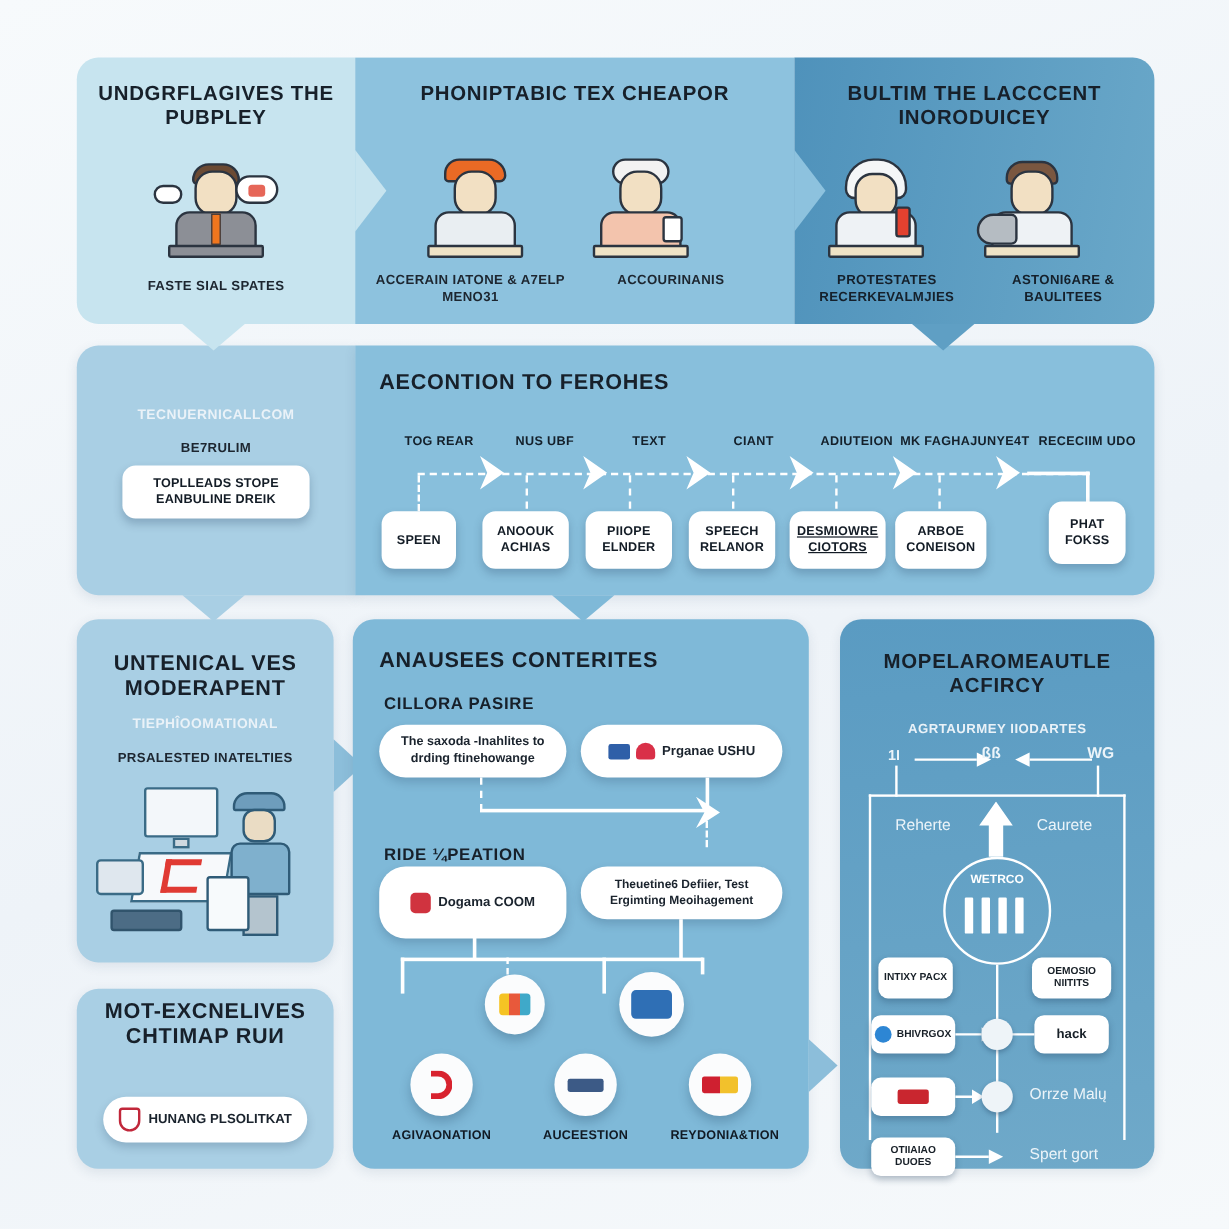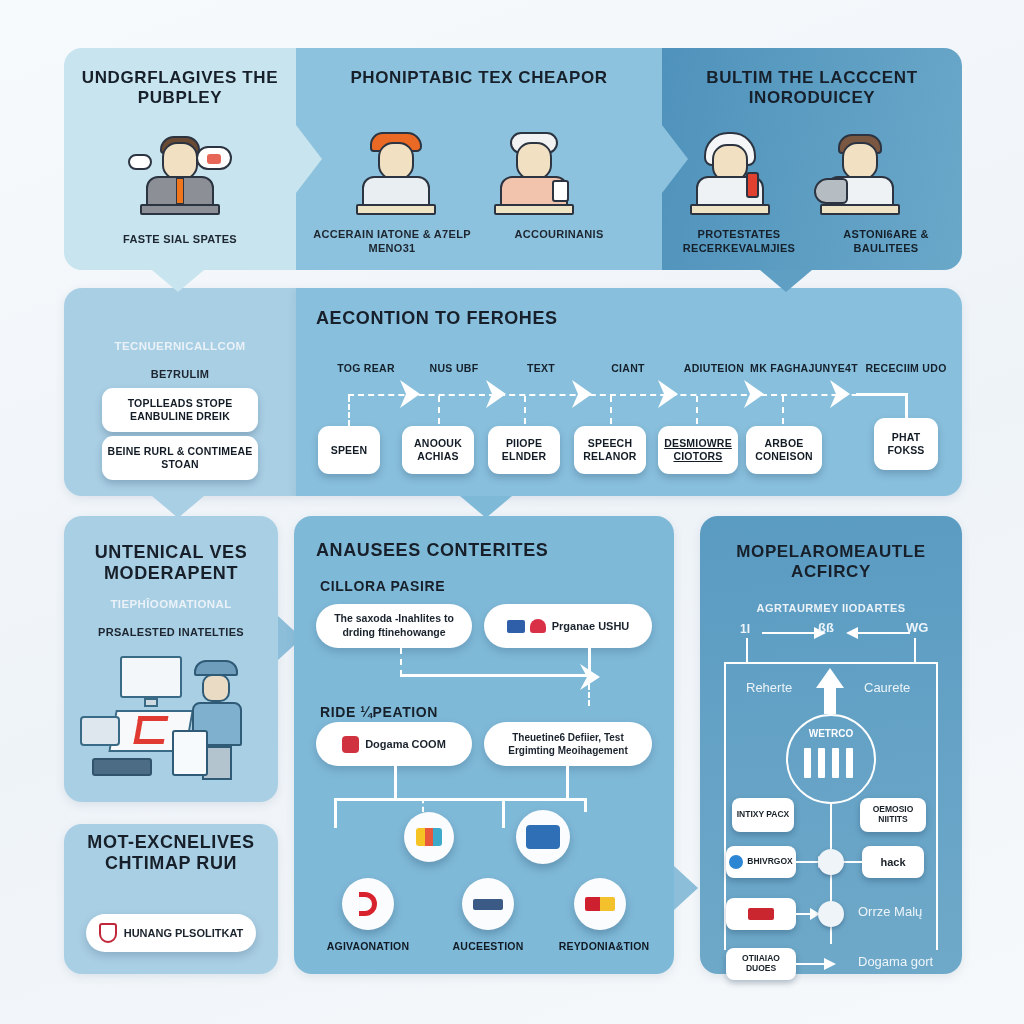--- a/index.html
+++ b/index.html
@@ -223,21 +223,20 @@
     <div class="notch" id="notch2"></div>
   </div>
 
   <div class="dnarrow" style="left:152px;top:270px;border-top:22px solid #c7e4ef;"></div>
   <div class="dnarrow" style="left:760px;top:270px;border-top:22px solid #5f9fc4;"></div>
 
   <div class="panel" id="row2L">
     <div class="psub" style="position:absolute;left:6px;top:52px;width:220px;font-size:11.5px;">TECNUERNICALLCOM</div>
     <div class="pcap" style="position:absolute;left:6px;top:80px;width:220px;font-size:11px;">BE7RULIM</div>
     <div class="pill" style="left:38px;top:100px;width:156px;height:44px;">TOPLLEADS STOPE EANBULINE DREIK</div>
-    <div class="pill" style="left:38px;top:148px;width:156px;height:44px;">BEINE RURL &amp; CONTIMEAE STOAN</div>
   </div>
 
   <div class="panel" id="row2R">
     <div class="ptitle ptitle-left" style="position:absolute;left:20px;top:20px;width:420px;font-size:18px;">AECONTION TO FEROHES</div>
 
     <div class="steplabel" style="left:0px;top:74px;width:140px;">TOG REAR</div>
     <div class="steplabel" style="left:88px;top:74px;width:140px;">NUS UBF</div>
     <div class="steplabel" style="left:175px;top:74px;width:140px;">TEXT</div>
     <div class="steplabel" style="left:262px;top:74px;width:140px;">CIANT</div>
     <div class="steplabel" style="left:348px;top:74px;width:140px;">ADIUTEION</div>
@@ -314,21 +313,21 @@
 
     <div class="dline" style="left:106px;top:132px;height:28px;"></div>
     <div class="wline" style="left:106px;top:158px;width:188px;height:3px;"></div>
     <svg width="40" height="26" style="position:absolute;left:286px;top:148px;">
       <polygon points="0,0 20,13 0,26 7,13" fill="#ffffff"></polygon>
     </svg>
     <div class="wline" style="left:294px;top:132px;width:3px;height:28px;"></div>
     <div class="dline" style="left:294px;top:160px;height:30px;"></div>
 
     <div class="ptitle ptitle-left" style="position:absolute;left:26px;top:188px;width:320px;font-size:14px;">RIDE ¼PEATION</div>
-    <div class="wpill" style="left:22px;top:206px;width:156px;height:44px;">
+    <div class="wpill" style="left:22px;top:206px;width:156px;height:60px;">
       <span style="width:17px;height:17px;background:#d0333f;border-radius:4px;margin-right:6px;"></span>
       <span style="font-size:11px;">Dogama COOM</span>
     </div>
     <div class="wpill" style="left:190px;top:206px;width:168px;height:44px;font-size:10px;font-weight:600;">Theuetine6 Defiier, Test Ergimting Meoihagement</div>
 
     <div class="wline" style="left:100px;top:250px;width:3px;height:34px;"></div>
     <div class="wline" style="left:272px;top:250px;width:3px;height:34px;"></div>
     <div class="wline" style="left:40px;top:282px;width:252px;height:3px;"></div>
     <div class="wline" style="left:40px;top:282px;width:3px;height:30px;"></div>
     <div class="dline" style="left:128px;top:282px;height:14px;"></div>
@@ -423,21 +422,21 @@
       <polygon points="14,1 24,7 14,13" fill="#fff"></polygon>
     </svg>
     <div class="node" style="left:118px;top:385px;"></div>
     <div class="rlabel" style="left:158px;top:388px;font-size:13px;">Orrze Malų</div>
 
     <div class="sbox" style="left:26px;top:432px;width:70px;height:32px;">OTIIAIAO DUOES</div>
     <svg width="54" height="16" style="position:absolute;left:96px;top:440px;">
       <line x1="0" y1="8" x2="28" y2="8" stroke="#fff" stroke-width="2"></line>
       <polygon points="28,2 40,8 28,14" fill="#fff"></polygon>
     </svg>
-    <div class="rlabel" style="left:158px;top:438px;font-size:13px;">Dogama gort</div>
+    <div class="rlabel" style="left:158px;top:438px;font-size:13px;">Spert gort</div>
   </div>
 
   <div class="panel" id="row4L">
     <div class="ptitle" style="position:absolute;left:6px;top:8px;width:202px;font-size:18px;">MOT-EXCNELIVES CHTIMAP RUи</div>
     <div class="wpill" style="left:22px;top:90px;width:170px;height:38px;">
       <span style="width:18px;height:20px;border:2.5px solid #c1273a;border-radius:3px 3px 9px 9px;margin-right:7px;"></span>
       <span style="font-size:11px;">HUNANG PLSOLITKAT</span>
     </div>
   </div>
 

